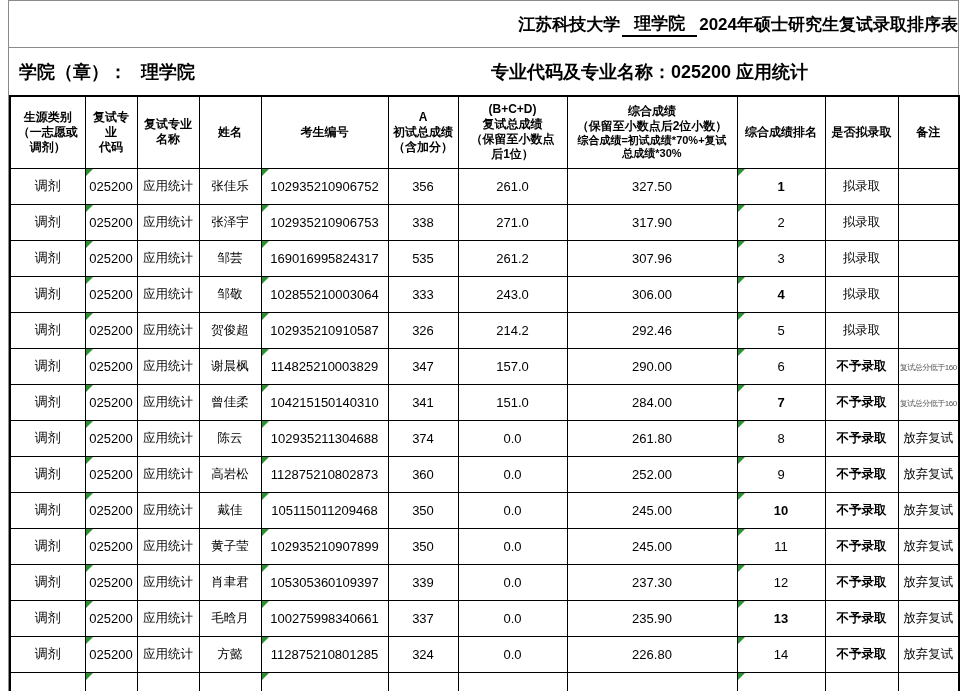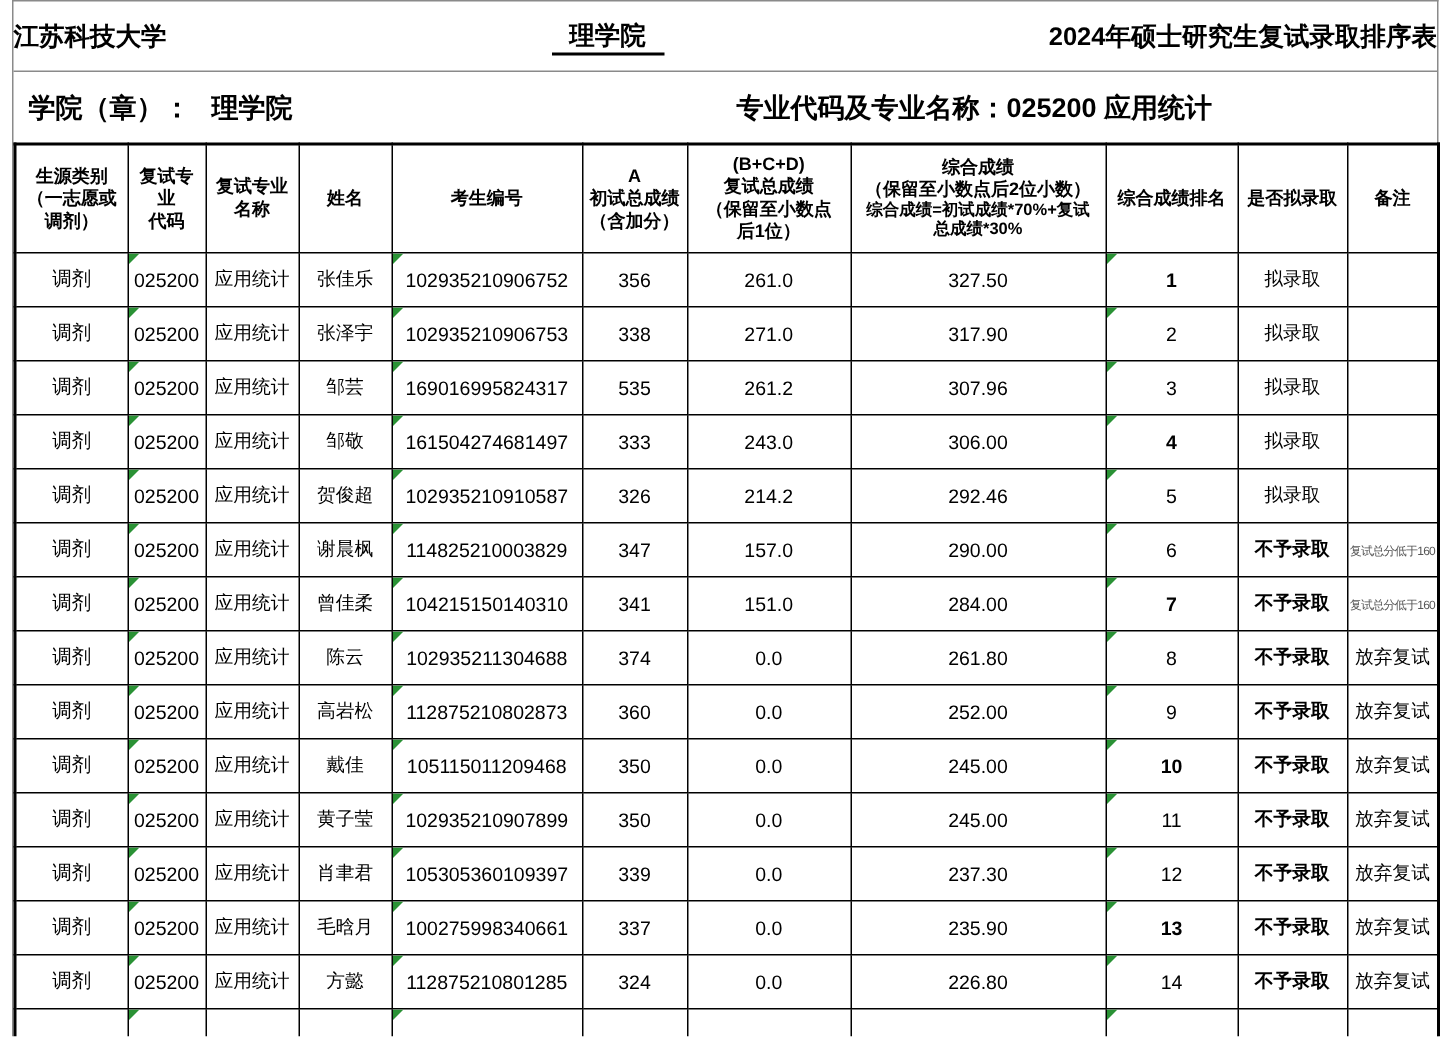--- a/index.html
+++ b/index.html
@@ -1,19 +1,19 @@
 <!DOCTYPE html>
 <html style="--tri: #2a9235; --marker: #217346;"><head>
 <meta charset="utf-8">
 <style>
   html,body{margin:0;padding:0;background:#fff;}
   .sheet{position:relative;width:961px;height:691px;overflow:hidden;background:#fff;
          font-family:"Liberation Sans",sans-serif;color:#000;}
   .frame{margin-left:8px;width:949px;border-left:1px solid #8a8a8a;border-right:1px solid #8a8a8a;border-top:1px solid #8a8a8a;}
-  .title-row{height:46px;border-bottom:1px solid #8a8a8a;display:flex;align-items:center;justify-content:space-between;
+  .title-row{height:46px;border-bottom:1px solid #8a8a8a;display:flex;align-items:center;justify-content:flex-end;
              font-size:17px;font-weight:bold;}
   .title-college{border-bottom:2px solid #000;padding:0 12px;margin:0 2px;}
   .band{position:relative;height:47px;}
   .band-left{position:absolute;left:10px;top:50%;transform:translateY(-50%);font-size:18px;font-weight:bold;}
   .band-left .lab{margin-right:14px;}
   .band-right{position:absolute;left:482px;top:50%;transform:translateY(-50%);font-size:18px;font-weight:bold;}
   table{border-collapse:collapse;table-layout:fixed;width:949px;border:2px solid #000;}
   th,td{border:1.5px solid #000;text-align:center;vertical-align:middle;padding:0 1px;position:relative;
         overflow:hidden;}
   thead tr{height:72px;}
@@ -153,21 +153,21 @@
     <td data-col="composite"><span class="val">307.96</span></td>
     <td data-col="rank"><span class="tri"></span><span class="val">3</span></td>
     <td data-col="admit"><span class="val">拟录取</span></td>
     <td data-col="remark"><span class="val"></span></td>
   </tr>
           <tr>
     <td data-col="source"><span class="val">调剂</span></td>
     <td data-col="code"><span class="tri"></span><span class="val">025200</span></td>
     <td data-col="major"><span class="val">应用统计</span></td>
     <td data-col="name"><span class="val">邹敬</span></td>
-    <td data-col="candidate_no"><span class="tri"></span><span class="val">161504274681497</span></td>
+    <td data-col="candidate_no"><span class="tri"></span><span class="val">102855210003064</span></td>
     <td data-col="initial"><span class="val">333</span></td>
     <td data-col="retest"><span class="val">243.0</span></td>
     <td data-col="composite"><span class="val">306.00</span></td>
     <td data-col="rank"><span class="tri"></span><span class="val b">4</span></td>
     <td data-col="admit"><span class="val">拟录取</span></td>
     <td data-col="remark"><span class="val"></span></td>
   </tr>
           <tr>
     <td data-col="source"><span class="val">调剂</span></td>
     <td data-col="code"><span class="tri"></span><span class="val">025200</span></td>

